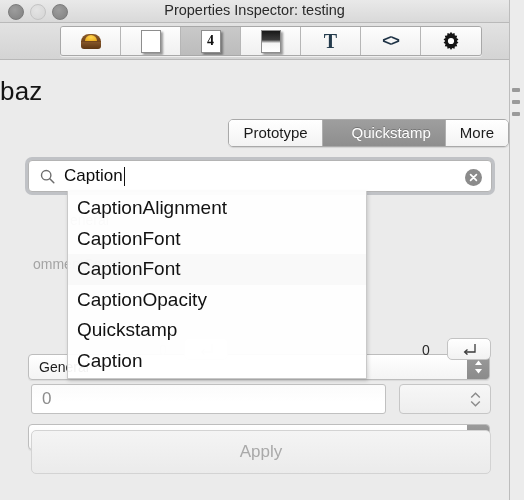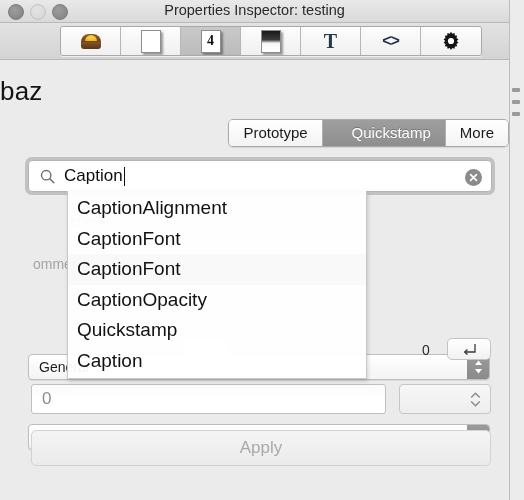--- a/index.html
+++ b/index.html
@@ -349,21 +349,21 @@
     display: flex;
     flex-direction: column;
     align-items: center;
   }
 
   .apply-btn {
     position: absolute;
     left: 31px;
     top: 430px;
     width: 460px;
-    height: 36px;
+    height: 44px;
     background: linear-gradient(to bottom, #f4f4f4 0%, #ebebeb 100%);
     border: 1px solid #d3d3d3;
     border-radius: 5px;
     box-sizing: border-box;
     display: flex;
     align-items: center;
     justify-content: center;
     font-size: 17px;
     color: #a9a9a9;
   }

